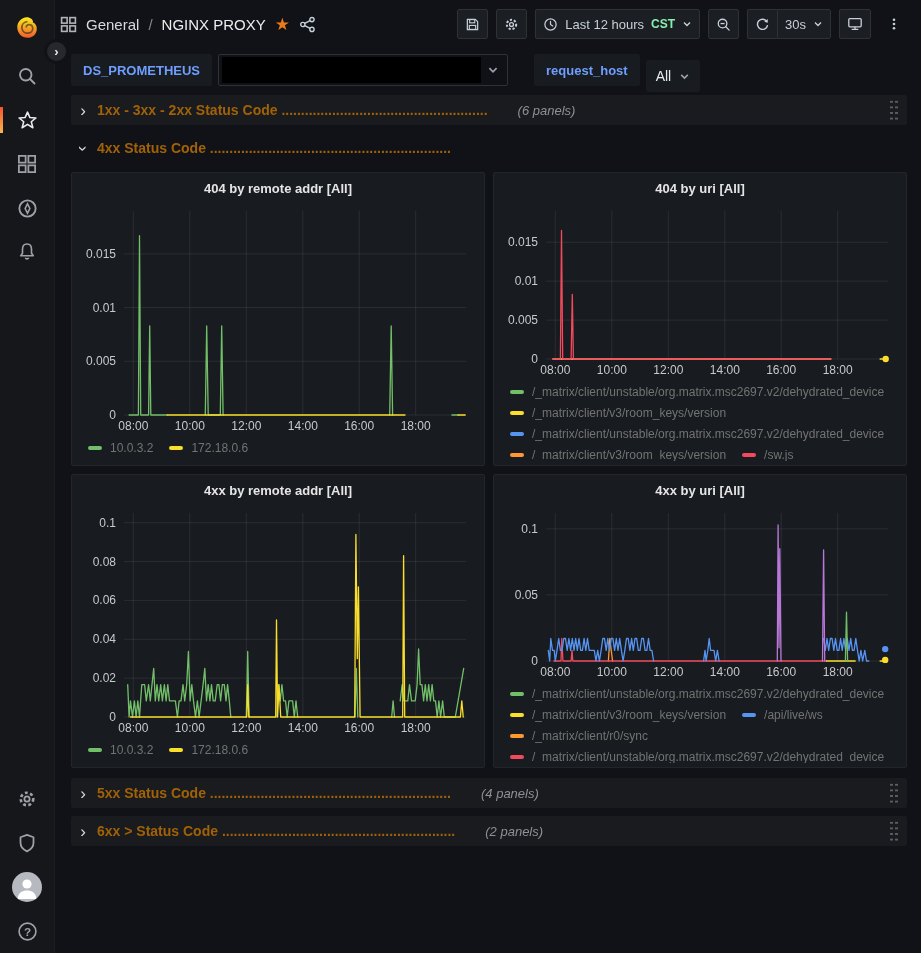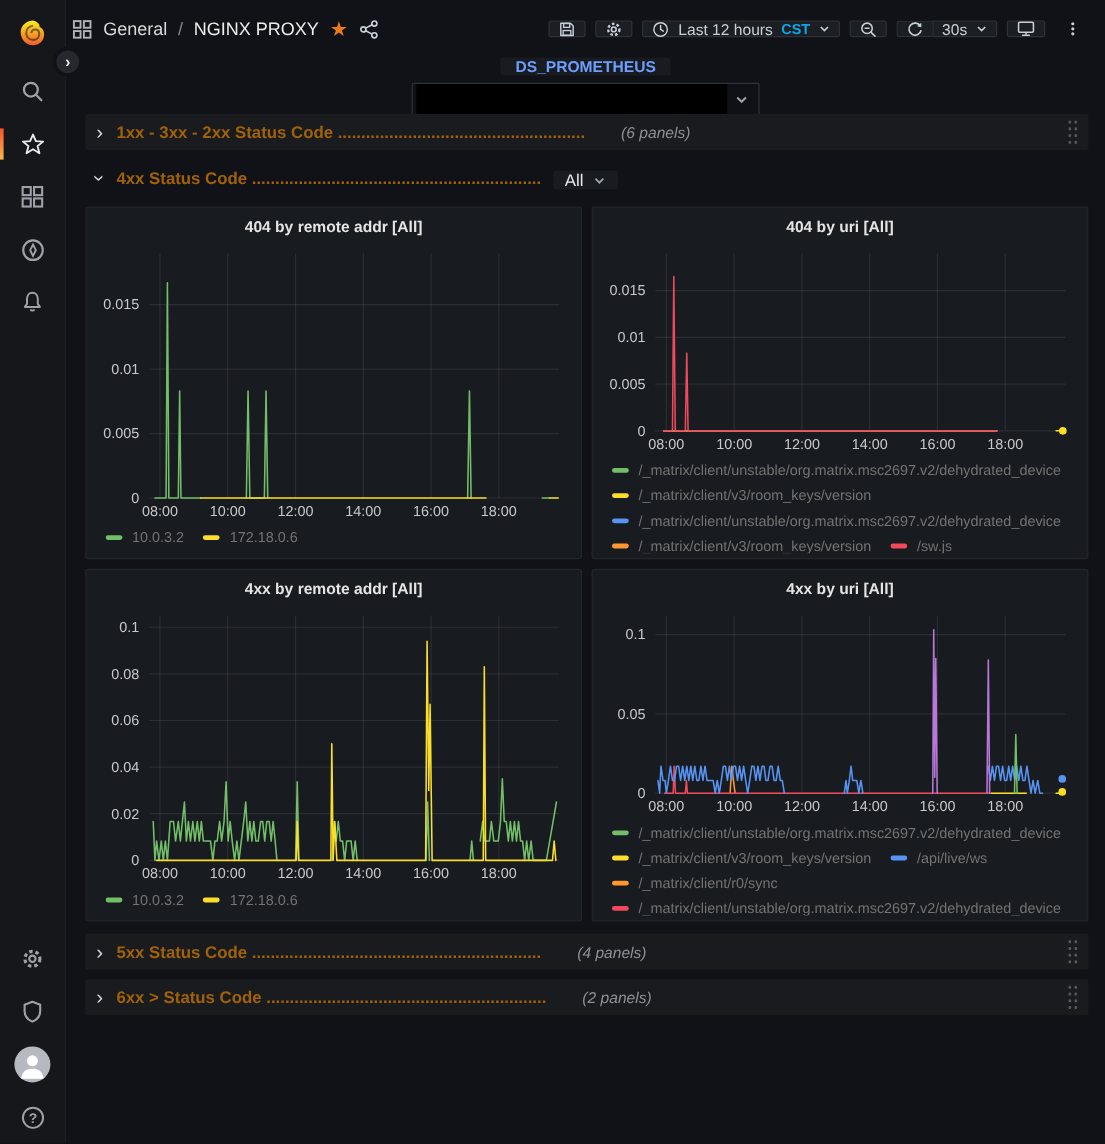--- a/index.html
+++ b/index.html
@@ -42,33 +42,33 @@
     position:absolute; left:40px; right:0; top:0; height:48px;
     display:flex; align-items:center; padding:0 12px 0 20px; background:#111217;
   }
   .breadcrumb { display:flex; align-items:center; gap:9px; flex:1; min-width:0; }
   .crumb-section { color:#d8d9da; font-size:15px; }
   .crumb-sep { color:#84878c; font-size:15px; }
   .crumb-title { color:#eceded; font-size:15px; }
   .fav-star { font-size:17px; line-height:1; cursor:pointer; }
   .nav-actions { display:flex; align-items:center; gap:8px; }
   .btn {
-    height:14px; min-width:30px; padding:0 7px; display:flex; align-items:center; gap:7px;
+    height:30px; min-width:30px; padding:0 7px; display:flex; align-items:center; gap:7px;
     background:#1b1e23; border:1px solid #2c3235; border-radius:2px; color:#c7d0d9;
     font-size:13px; cursor:pointer; justify-content:center;
   }
   .btn-group { display:flex; align-items:center; }
   .btn-group .btn { border-radius:0; }
   .btn-group .btn:first-child { border-radius:2px 0 0 2px; border-right:none; }
   .btn-group .btn:last-child { border-radius:0 2px 2px 0; }
-  .tz { color:#0ea5e9; font-weight:bold; font-size:12px; }
+  .tz { color:#86efac; font-weight:bold; font-size:12px; }
   
   .varrow {
     position:absolute; left:55px; right:0; top:48px; height:44px;
-    display:flex; align-items:center; padding:0 16px; gap:6px; background:#111217;flex-direction:column;
+    display:flex; align-items:center; padding:0 16px; gap:6px; background:#111217;
   }
   .var-label {
     height:32px; display:flex; align-items:center; padding:0 12px;
     background:#181b1f; color:#6e9fff; font-size:13px; font-weight:bold;
     border-radius:2px; cursor:pointer;
   }
   .var-select {
     height:32px; width:290px; display:flex; align-items:center;
     background:#0f1116; border:1px solid #2c3235; border-radius:2px;
     padding:0 8px 0 3px; cursor:pointer;

